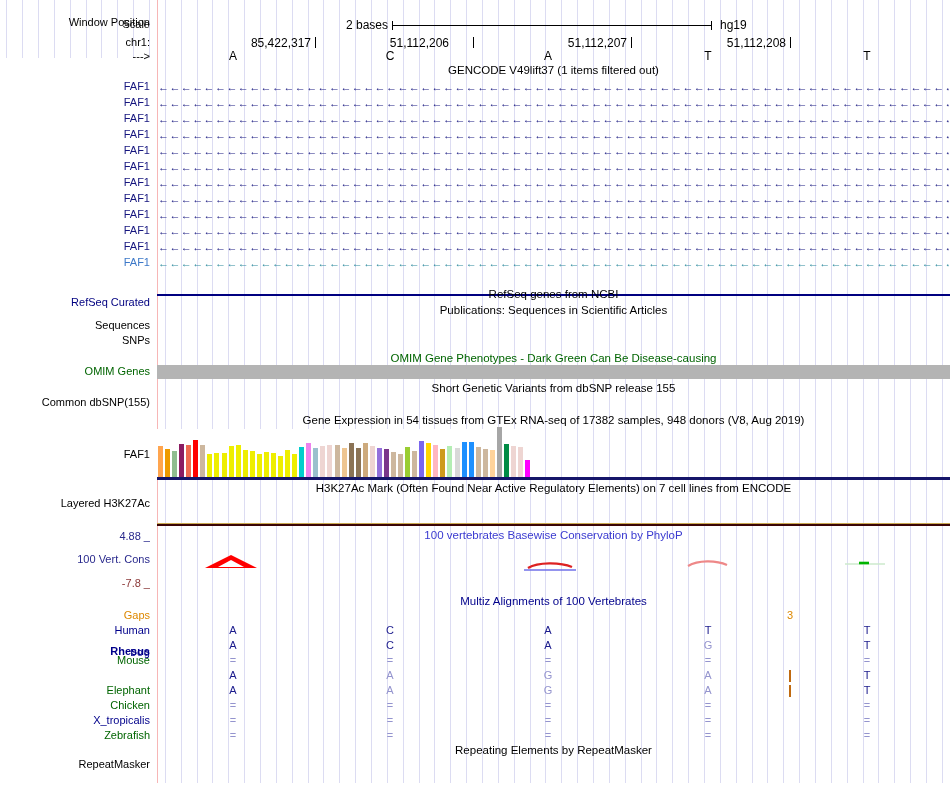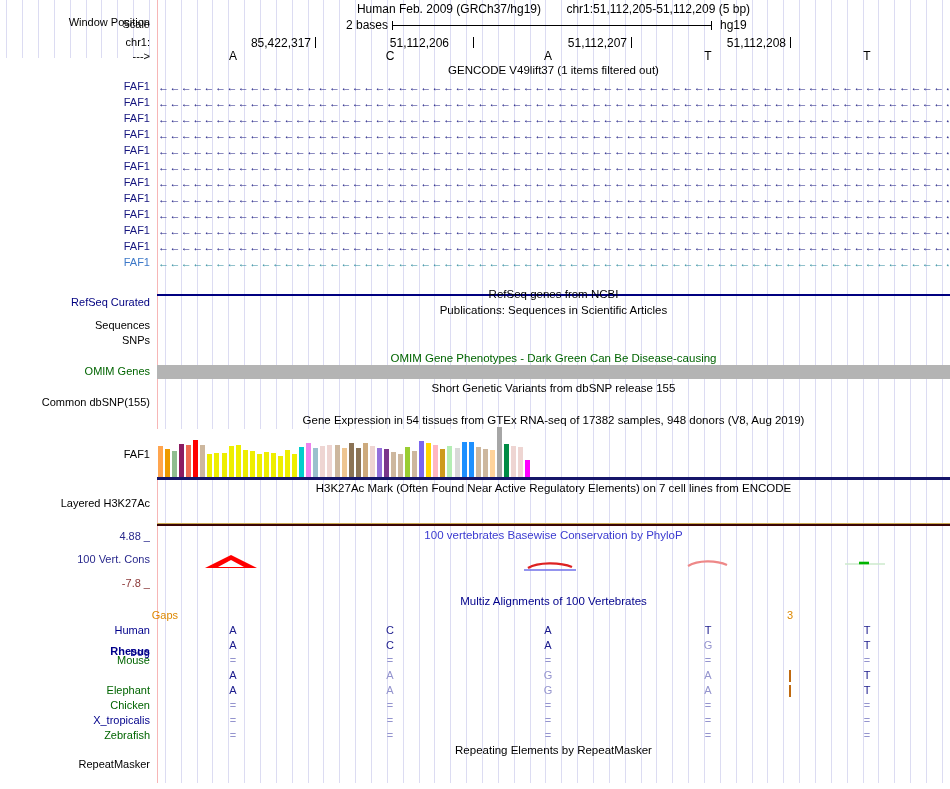--- a/index.html
+++ b/index.html
@@ -86,24 +86,20 @@
       <div class="vl" style="left: 862.578px; top: 0px; height: 783px;"></div>
       <div class="vl" style="left: 878.435px; top: 0px; height: 783px;"></div>
       <div class="vl" style="left: 894.292px; top: 0px; height: 783px;"></div>
       <div class="vl" style="left: 910.149px; top: 0px; height: 783px;"></div>
       <div class="vl" style="left: 926.006px; top: 0px; height: 783px;"></div>
       <div class="vl" style="left: 941.863px; top: 0px; height: 783px;"></div>
     </div>
 
   <div class="abs" style="left:157px;top:0;width:1px;height:783px;background:#F7B6B6;"></div>
 
-  <div class="hdr">
-    <span>Human Feb. 2009 (GRCh37/hg19)</span>
-    <span style="margin-left:22px;">chr1:51,112,205-51,112,209 (5 bp)</span>
-  </div>
 
   <div class="coord" style="left:300px;top:19px;width:88px;">2 bases</div>
   <div class="abs" style="left:392px;top:25px;width:320px;height:1px;background:#000;"></div>
   <div class="abs" style="left:392px;top:21px;width:1px;height:9px;background:#000;"></div>
   <div class="abs" style="left:711px;top:21px;width:1px;height:9px;background:#000;"></div>
   <div class="coord" style="left:720px;top:19px;text-align:left;">hg19</div>
 
   <div class="abs" style="left:157px;top:294px;width:793px;height:2px;background:#000080;"></div>
 
   <div class="abs" style="left:157px;top:365px;width:793px;height:14px;background:#B4B4B4;"></div>
@@ -203,21 +199,21 @@
       <div class="lbl" style="top: 296px; color: rgb(0, 0, 128);">RefSeq Curated</div>
       <div class="lbl" style="top: 319px; color: rgb(0, 0, 0);">Sequences</div>
       <div class="lbl" style="top: 334px; color: rgb(0, 0, 0);">SNPs</div>
       <div class="lbl" style="top: 365px; color: rgb(0, 100, 0);">OMIM Genes</div>
       <div class="lbl" style="top: 396px; color: rgb(0, 0, 0);">Common dbSNP(155)</div>
       <div class="lbl" style="top: 448px; color: rgb(0, 0, 0);">FAF1</div>
       <div class="lbl" style="top: 497px; color: rgb(0, 0, 0);">Layered H3K27Ac</div>
       <div class="lbl" style="top: 530px; color: rgb(40, 40, 140);">4.88 _</div>
       <div class="lbl" style="top: 553px; color: rgb(40, 40, 140);">100 Vert. Cons</div>
       <div class="lbl" style="top: 577px; color: rgb(139, 56, 56);">-7.8 _</div>
-      <div class="lbl" style="top: 609px; color: rgb(221, 136, 0); padding-left: 28px;">Gaps</div>
+      <div class="lbl" style="top: 609px; color: rgb(221, 136, 0);">Gaps</div>
       <div class="lbl" style="top: 624px; color: rgb(0, 0, 139);">Human</div>
       <div class="lbl" style="top: 645px; color: rgb(0, 0, 139); font-weight: bold;">Rhesus</div>
       <div class="lbl" style="top: 654px; color: rgb(0, 100, 0);">Mouse</div>
       <div class="lbl" style="top: 647px; color: rgb(0, 0, 139); font-family: Liberation Mono, monospace;">Dog</div>
       <div class="lbl" style="top: 684px; color: rgb(0, 100, 0);">Elephant</div>
       <div class="lbl" style="top: 699px; color: rgb(0, 100, 0);">Chicken</div>
       <div class="lbl" style="top: 714px; color: rgb(0, 0, 139);">X_tropicalis</div>
       <div class="lbl" style="top: 729px; color: rgb(0, 100, 0);">Zebrafish</div>
       <div class="lbl" style="top: 758px; color: rgb(0, 0, 0);">RepeatMasker</div>
     </div>

